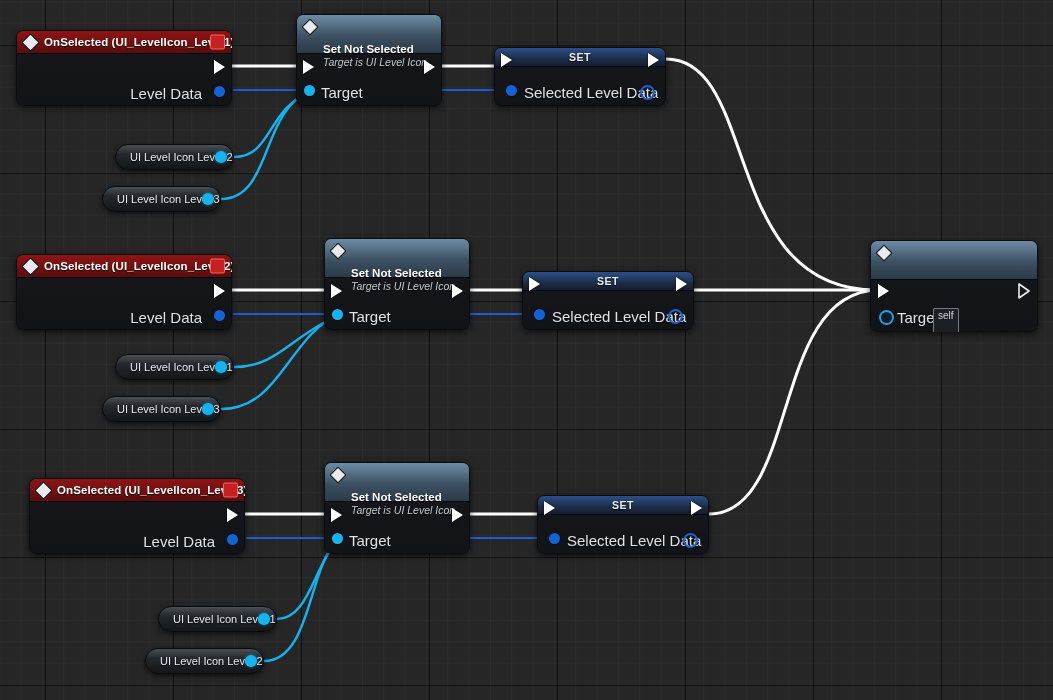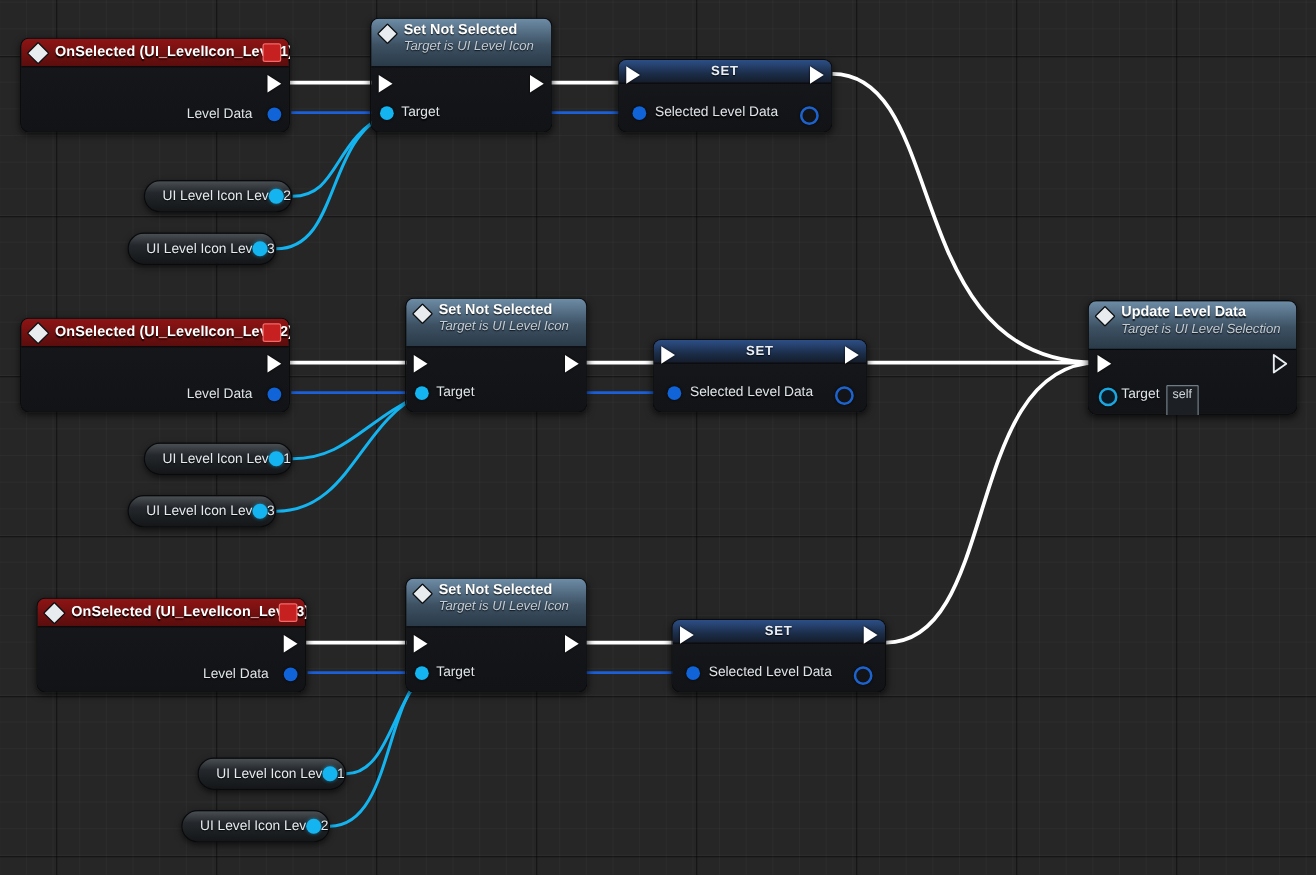--- a/index.html
+++ b/index.html
@@ -76,38 +76,38 @@
 
   
   .fn-header{
     height:35px;
     background:linear-gradient(180deg,#6d8ca6 0%,#3d5163 55%,#2a3a48 100%);
     border-bottom:1px solid #05070a;
     padding:3px 8px 0 7px;
     display:flex;align-items:flex-start;
     border-top-left-radius:6px;border-top-right-radius:6px;
   }
-  .fn-titles{display:flex;flex-direction:column;line-height:1.05;}
+  .fn-titles{display:flex;flex-direction:column;line-height:1.05;margin-top:25px;}
   .fn-title{color:#fff;font-size:11.5px;font-weight:bold;text-shadow:0 1px 1px rgba(0,0,0,.85);white-space:nowrap;}
   .fn-sub{color:#c3ccd4;font-size:10.5px;font-style:italic;margin-top:2px;white-space:nowrap;text-shadow:0 1px 1px rgba(0,0,0,.8);}
 
   
   .set-header{
     height:18px;
     background:linear-gradient(180deg,#2d4f86 0%,#1b2d49 60%,#151d2b 100%);
     border-bottom:1px solid #05070a;
     display:flex;align-items:center;justify-content:center;
     border-top-left-radius:6px;border-top-right-radius:6px;
   }
   .set-title{color:#e9eef4;font-size:10.5px;font-weight:bold;letter-spacing:.6px;text-shadow:0 1px 1px rgba(0,0,0,.9);}
 
   
   .pin-label{
     position:absolute;
-    color:#dfe4e8;font-size:11px;
+    color:#dfe4e8;font-size:15px;
     white-space:nowrap;
     text-shadow:0 1px 1px rgba(0,0,0,.9);
   }
   .exec-pin{
     position:absolute;
     width:0;height:0;
     border-top:7px solid transparent;
     border-bottom:7px solid transparent;
     border-left:11px solid #ffffff;
     filter:drop-shadow(0 0 1px rgba(0,0,0,.9));
@@ -326,24 +326,20 @@
       <span class="data-pin blue" style="left:11px;top:37px;"></span>
       <span class="pin-label" style="left:29px;top:36px;">Selected Level Data</span>
       <span class="data-pin hollow-blue" style="right:10px;top:37px;"></span>
     </div>
   </div>
 
   <div class="node" style="left:870px;top:240px;width:168px;height:92px;">
     <div class="node-body">
       <div class="fn-header">
         <span class="diamond sm" style="margin-top:3px;"></span>
-        <span class="fn-titles">
-          <span class="fn-title">Update Level Data</span>
-          <span class="fn-sub">Target is UI Level Selection</span>
-        </span>
       </div>
       <span class="exec-pin" style="left:7px;top:43px;"></span>
       <svg class="exec-hollow-svg" style="right:7px;top:42px;" width="12" height="16" viewBox="0 0 12 16">
         <path d="M1,1 L1,15 L11,8 Z" fill="none" stroke="#e9eef2" stroke-width="1.6" stroke-linejoin="round"></path>
       </svg>
       <span class="data-pin ring-cyan" style="left:8px;top:69px;"></span>
       <span class="pin-label" style="left:26px;top:68px;">Target</span>
       <span class="self-box" style="left:62px;top:67px;">self</span>
     </div>
   </div>

